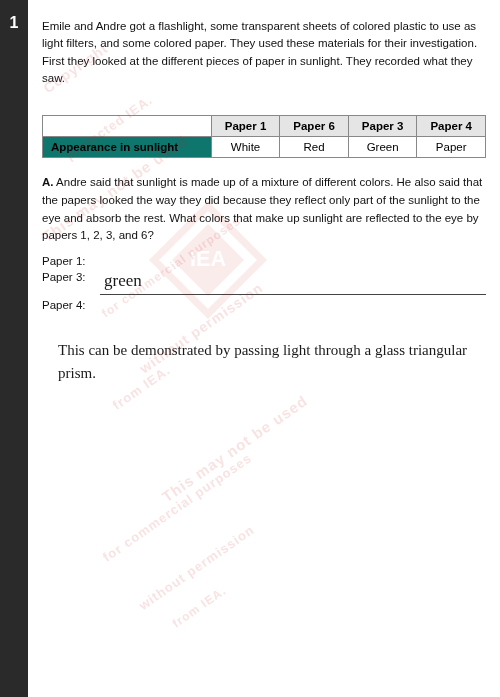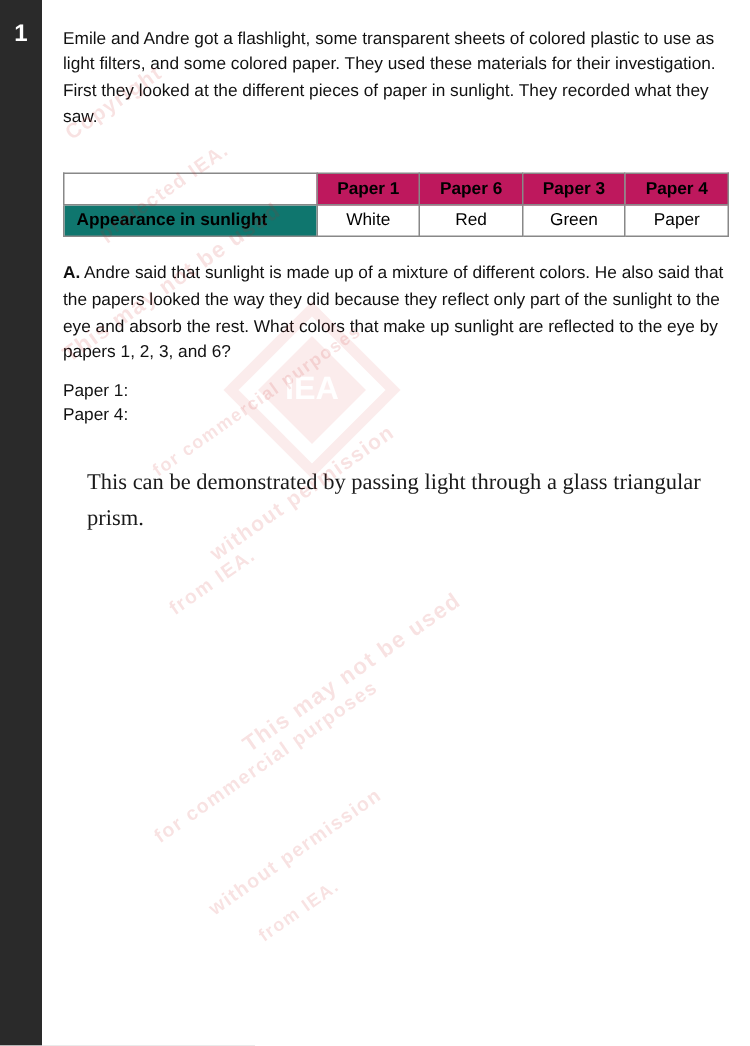--- a/index.html
+++ b/index.html
@@ -53,21 +53,21 @@
     }
 
     .paper-table th, .paper-table td {
       border: 1px solid #888;
       padding: 4px 8px;
       text-align: center;
     }
 
     .paper-table th {
       font-weight: bold;
-      background: #be185d;
+      background: #e5e5e5;
     }
 
     .paper-table td.label-cell {
       font-weight: bold;
       text-align: left;
       background: #0f766e;
     }
 
     .paper-table .empty-header {
       border-top: 1px solid #888;
@@ -211,20 +211,26 @@
     <p class="question-text">
       <span class="question-label">A.</span>
       <span>Andre said that sunlight is made up of a mixture of different colors. He also said that the papers looked the way they did because they reflect only part of the sunlight to the eye and absorb the rest. What colors that make up sunlight are reflected to the eye by papers 1, 2, 3, and 6?</span>
     </p>
 
     <div class="answer-row">
       <span class="answer-label">Paper 1:</span>
     </div>
 
 
+    <div class="answer-row">
+      <span class="answer-label">Paper 3:</span>
+      <div class="answer-line">
+        <span class="handwritten">green</span>
+      </div>
+    </div>
 
     <div class="answer-row">
       <span class="answer-label">Paper 4:</span>
     </div>
   </div>
 
   <div class="question-block">
     <div class="section-b-answer">
       <p class="handwritten-large">This can be demonstrated by passing light through a glass triangular prism.</p>
     </div>

